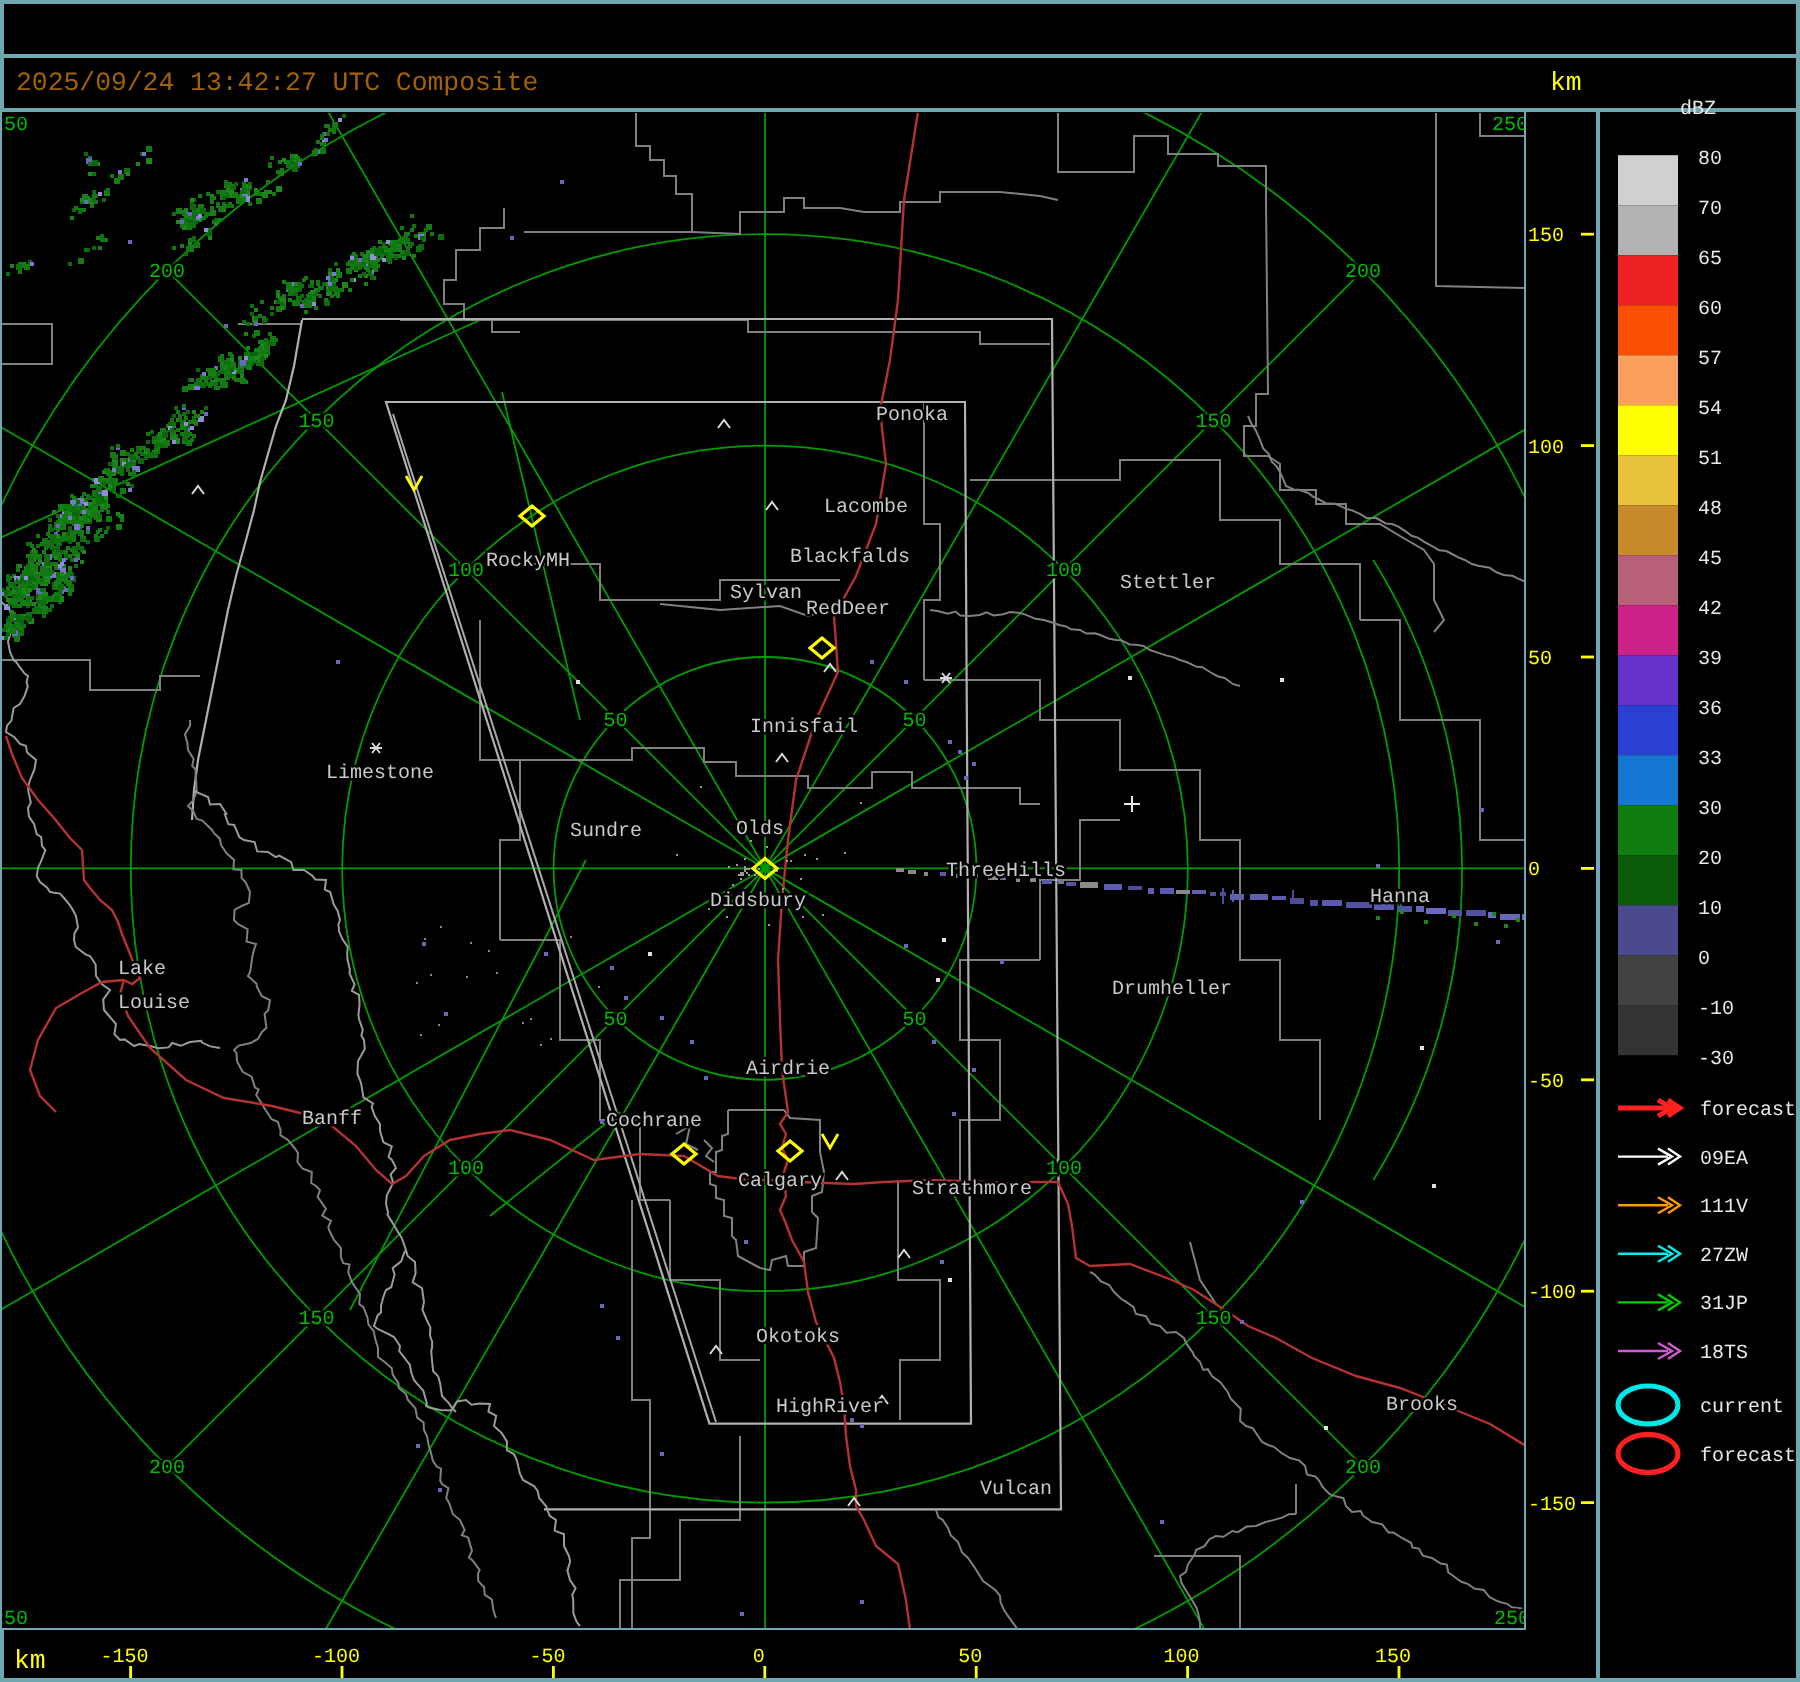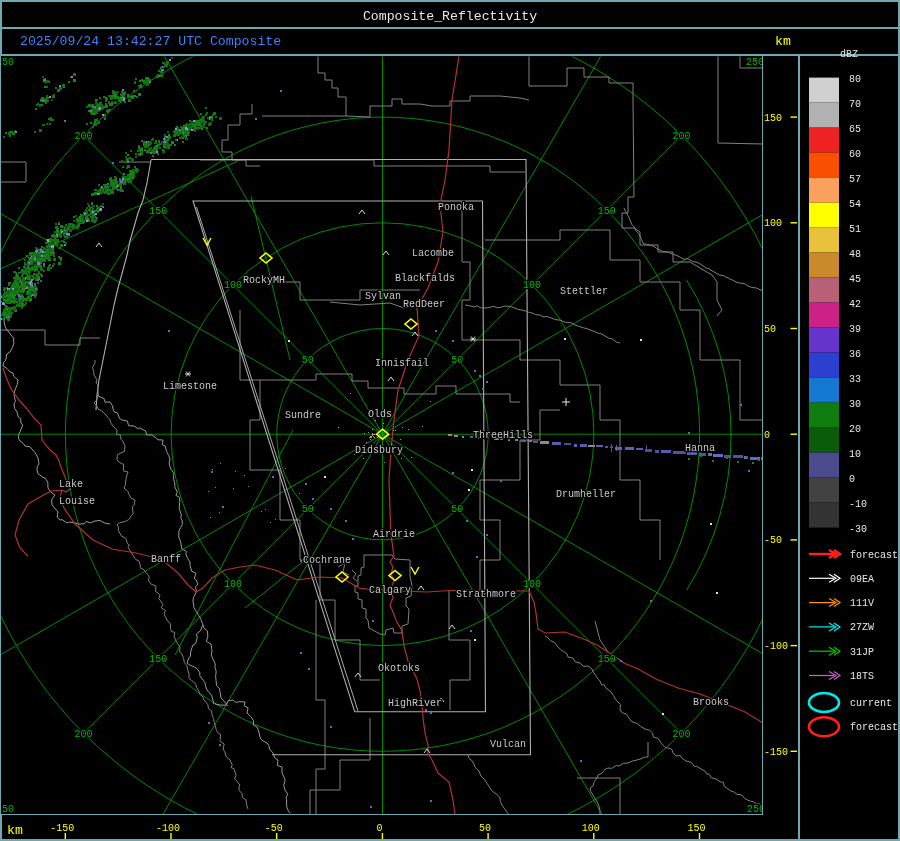--- a/index.html
+++ b/index.html
@@ -3,23 +3,22 @@
 html,body{margin:0;padding:0;background:#000;width:900px;height:841px;overflow:hidden}
 #page{position:relative;width:900px;height:841px;background:#000;font-family:"Liberation Mono",monospace;-webkit-font-smoothing:antialiased}
 text{text-rendering:optimizeSpeed}
 .teal{position:absolute;background:#6FA8B0}
 </style></head><body>
 <div id="page">
   <div class="teal" style="left:0;top:0;width:900px;height:2px"></div>
   <div class="teal" style="left:0;top:839px;width:900px;height:2px"></div>
   <div class="teal" style="left:0;top:0;width:2px;height:841px"></div>
   <div class="teal" style="left:898px;top:0;width:2px;height:841px"></div>
-  <div style="position:absolute;left:0;top:8.5px;width:900px;text-align:center;color:#e8e8e8;font-size:13.2px">Composite_Reflectivity</div>
   <div class="teal" style="left:0;top:27px;width:900px;height:2px"></div>
-  <div style="position:absolute;left:20px;top:34px;color:#3b82f6;font-size:13.2px">2025/09/24 13:42:27 UTC Composite</div>
+  <div style="position:absolute;left:8px;top:34px;color:#a16207;font-size:13.2px">2025/09/24 13:42:27 UTC Composite</div>
   <div class="teal" style="left:0;top:54px;width:900px;height:1.5px"></div>
   <div class="teal" style="left:797.5px;top:55px;width:2px;height:786px"></div>
   <svg style="position:absolute;left:0;top:56px" width="763" height="759" viewBox="0 0 763 759">
       <rect x="0" y="0" width="763" height="759" fill="#000"></rect>
       <clipPath id="mc">
         <rect x="1" y="0.5" width="761" height="758"></rect>
       </clipPath>
       <g clip-path="url(#mc)">
         <circle cx="382.5" cy="378.2" r="105.7" fill="none" stroke="#009C00" stroke-width="0.9"></circle>
         <circle cx="382.5" cy="378.2" r="211.4" fill="none" stroke="#009C00" stroke-width="0.9"></circle>

